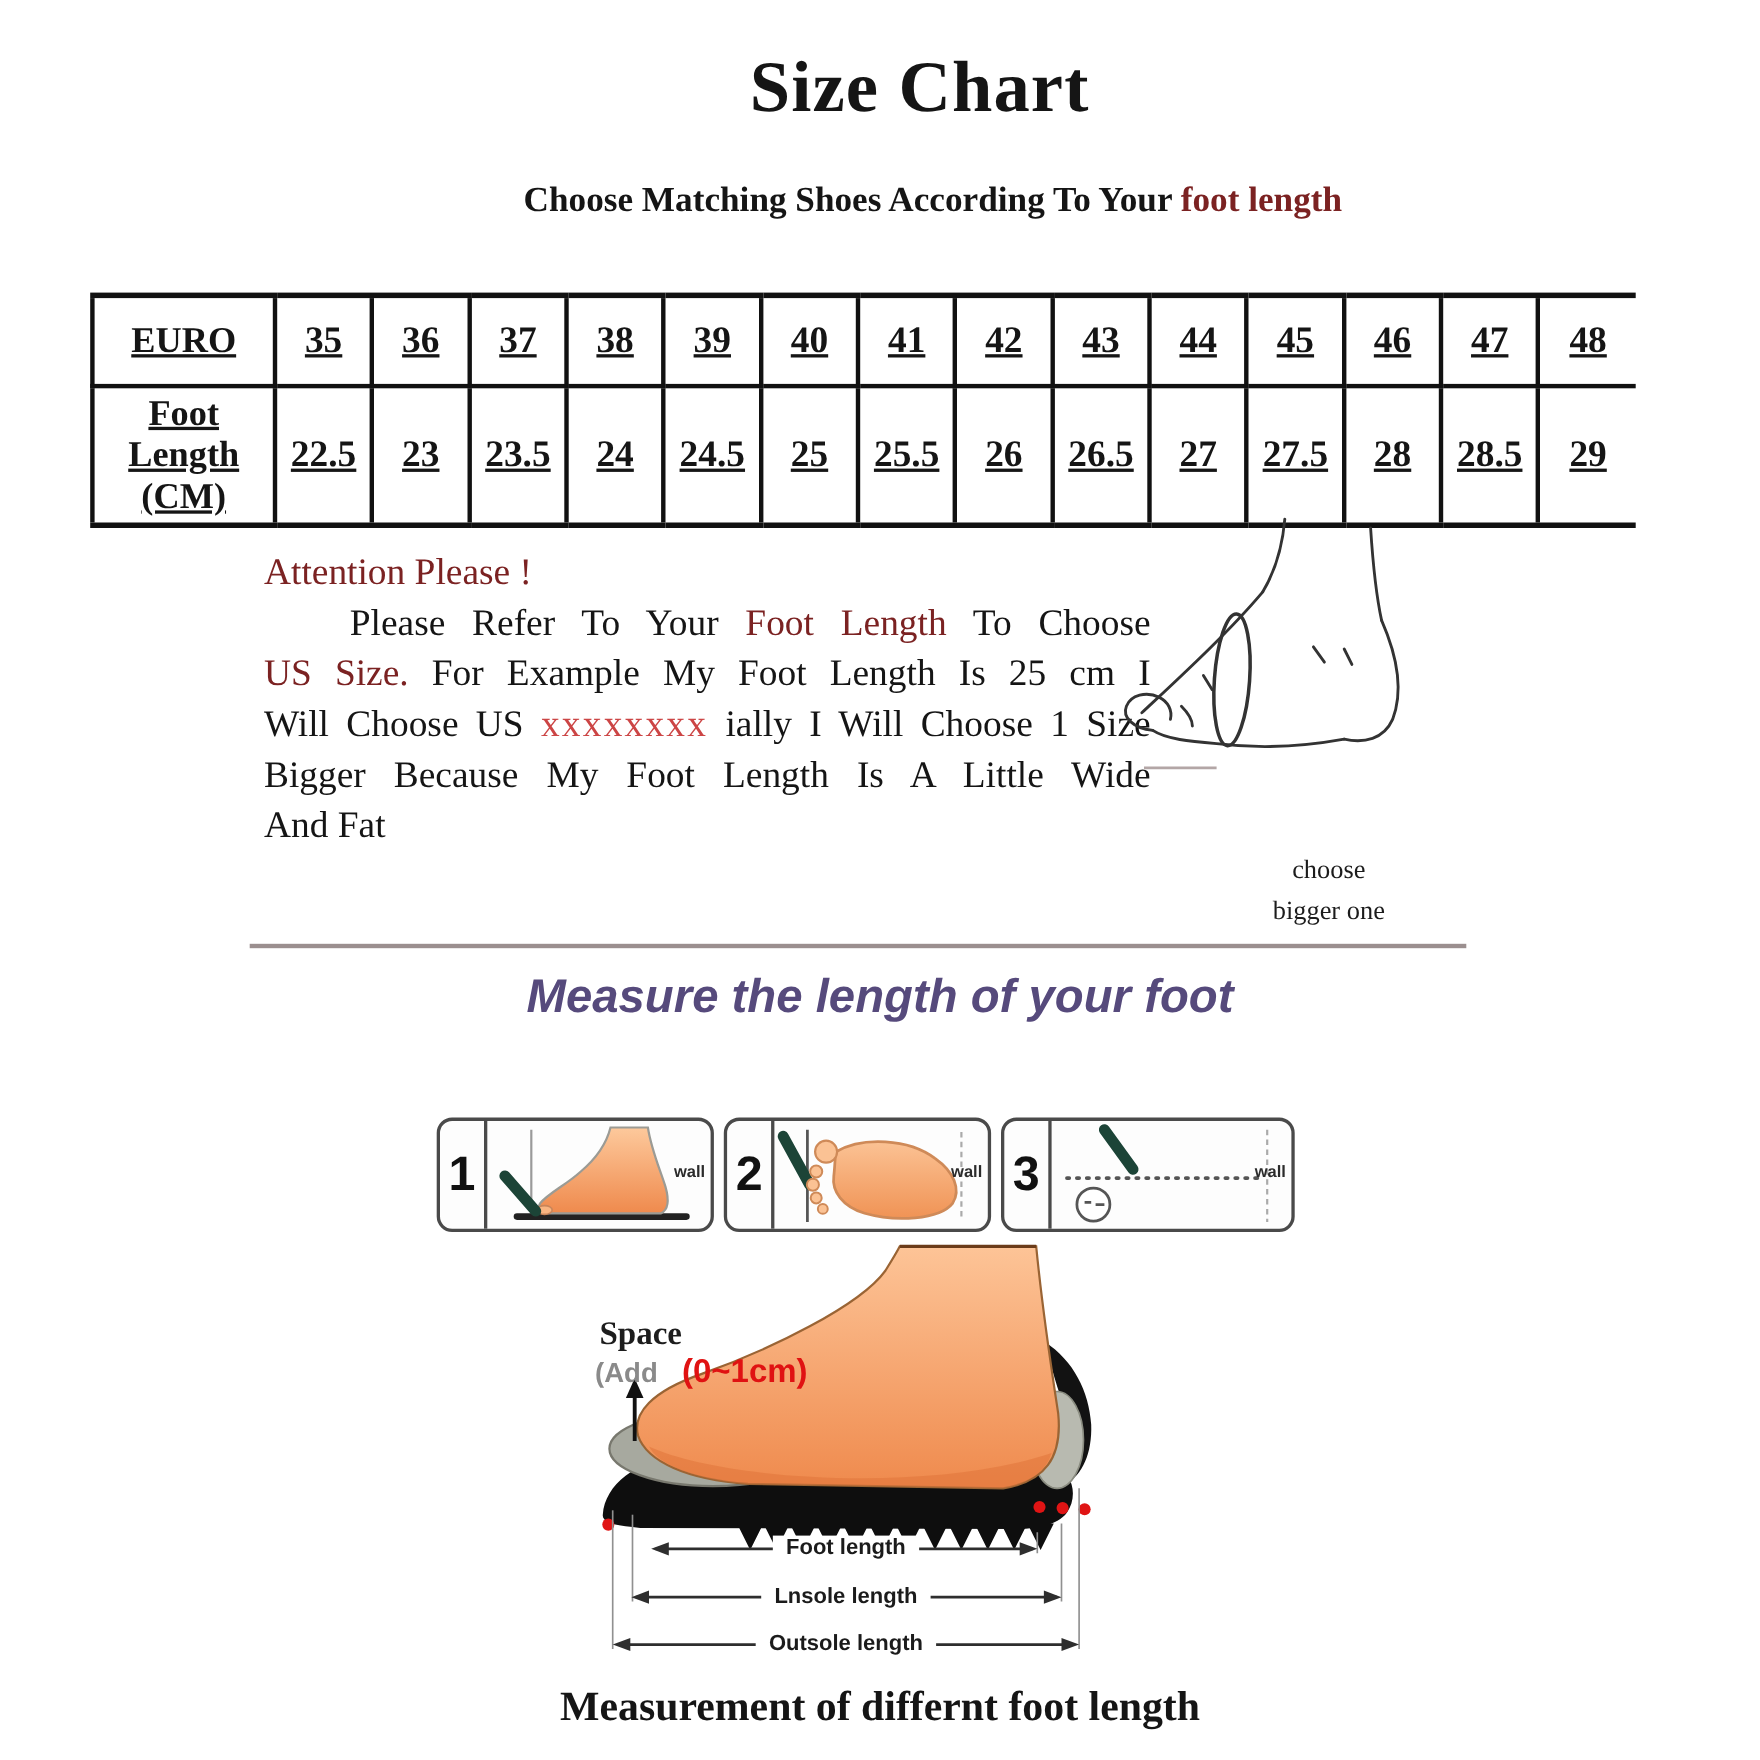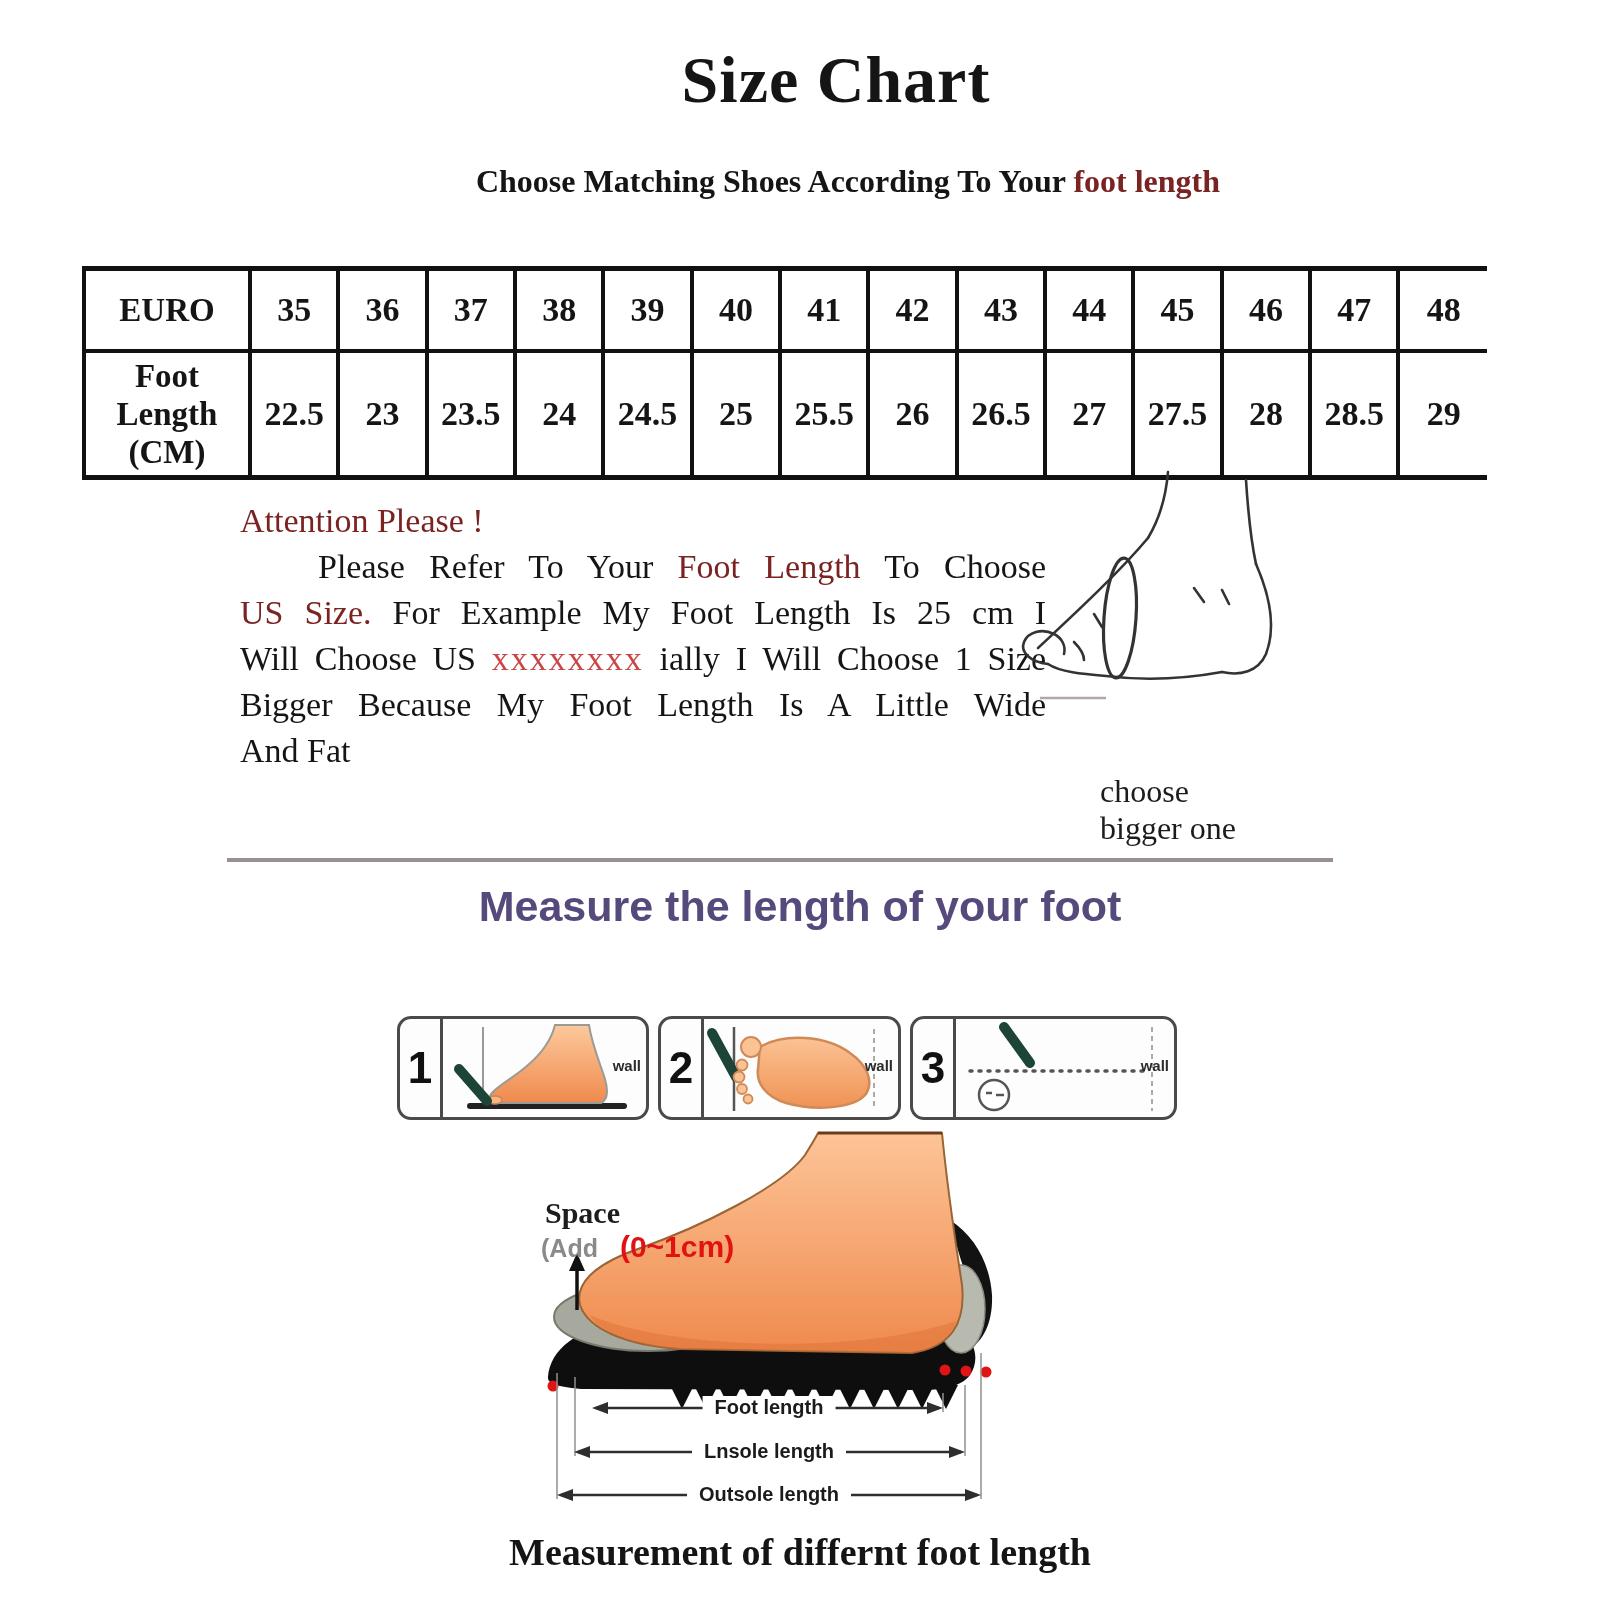--- a/index.html
+++ b/index.html
@@ -6,41 +6,41 @@
   .page{
     position:relative;width:1600px;height:1600px;background:#ffffff;overflow:hidden;
     font-family:"Liberation Serif","DejaVu Serif",serif;color:#151515;
   }
   .abs{position:absolute;}
   .center{left:0;width:1600px;text-align:center;}
   .page-title{top:42px;font-size:66px;font-weight:bold;letter-spacing:1px;padding-left:36px;}
   .subtitle{top:163px;font-size:32px;font-weight:bold;padding-left:48px;}
   .accent{color:#7b2222;}
   
-  .size-table-wrap{left:82px;top:266px;width:1405px;}
+  .size-table-wrap{left:82px;top:266px;width:1405px;text-decoration:underline;}
   table.size-table{border-collapse:collapse;width:100%;table-layout:fixed;}
   .size-table td{
     border:4px solid #111;text-align:center;vertical-align:middle;
     font-weight:bold;font-size:34px;padding:0;
   }
   .size-table tr.r1 td{height:78px;border-top:5px solid #111;}
   .size-table tr.r2 td{height:122px;border-bottom:5px solid #111;}
   .size-table td:last-child{border-right:none;}
   .size-table td.hdr{font-size:33px;line-height:38px;padding:0 18px;}
   .size-table col.c0{width:166px;}
   
   .attention{left:240px;top:498px;width:806px;font-size:34px;line-height:46px;}
   .attention .just{text-align:justify;text-align-last:justify;}
   .attention .indent{padding-left:78px;}
   .red-x{color:#cc4545;letter-spacing:2px;}
   
-  .choose-note{left:1100px;top:773px;width:216px;font-size:32px;line-height:37px;color:#1c1c1c;}
+  .choose-note{left:1100px;top:773px;width:216px;text-align:center;font-size:24px;line-height:37px;color:#1c1c1c;}
   .rule{left:227px;top:858px;width:1106px;height:4px;background:#9b8f8f;}
   .measure-heading{
-    top:882px;font-size:43px;font-weight:bold;color:#564a7c;
+    top:882px;font-size:43px;font-weight:bold;font-style:italic;color:#564a7c;
     font-family:"Liberation Sans","DejaVu Sans",sans-serif;
   }
   
   .panels{left:397px;top:1016px;display:flex;gap:9px;}
   .panel{
     position:relative;height:104px;border:3px solid #4a4a4a;border-radius:14px;
     background:#fdfdfd;display:flex;align-items:stretch;box-sizing:border-box;
   }
   .p1{width:252px;} .p2{width:243px;} .p3{width:267px;}
   .panel-num{

